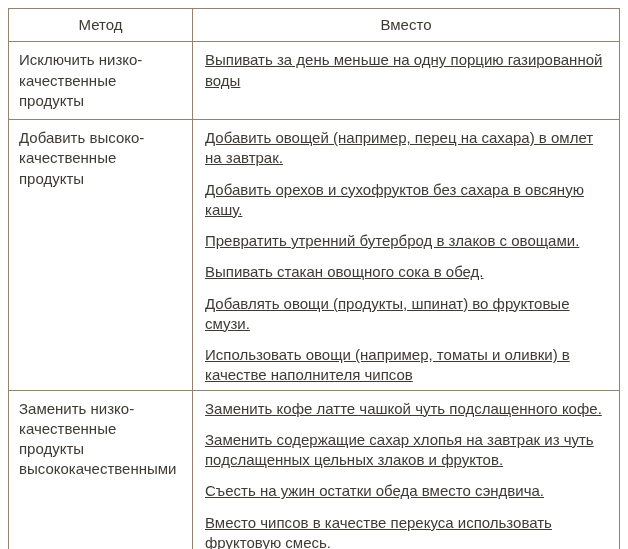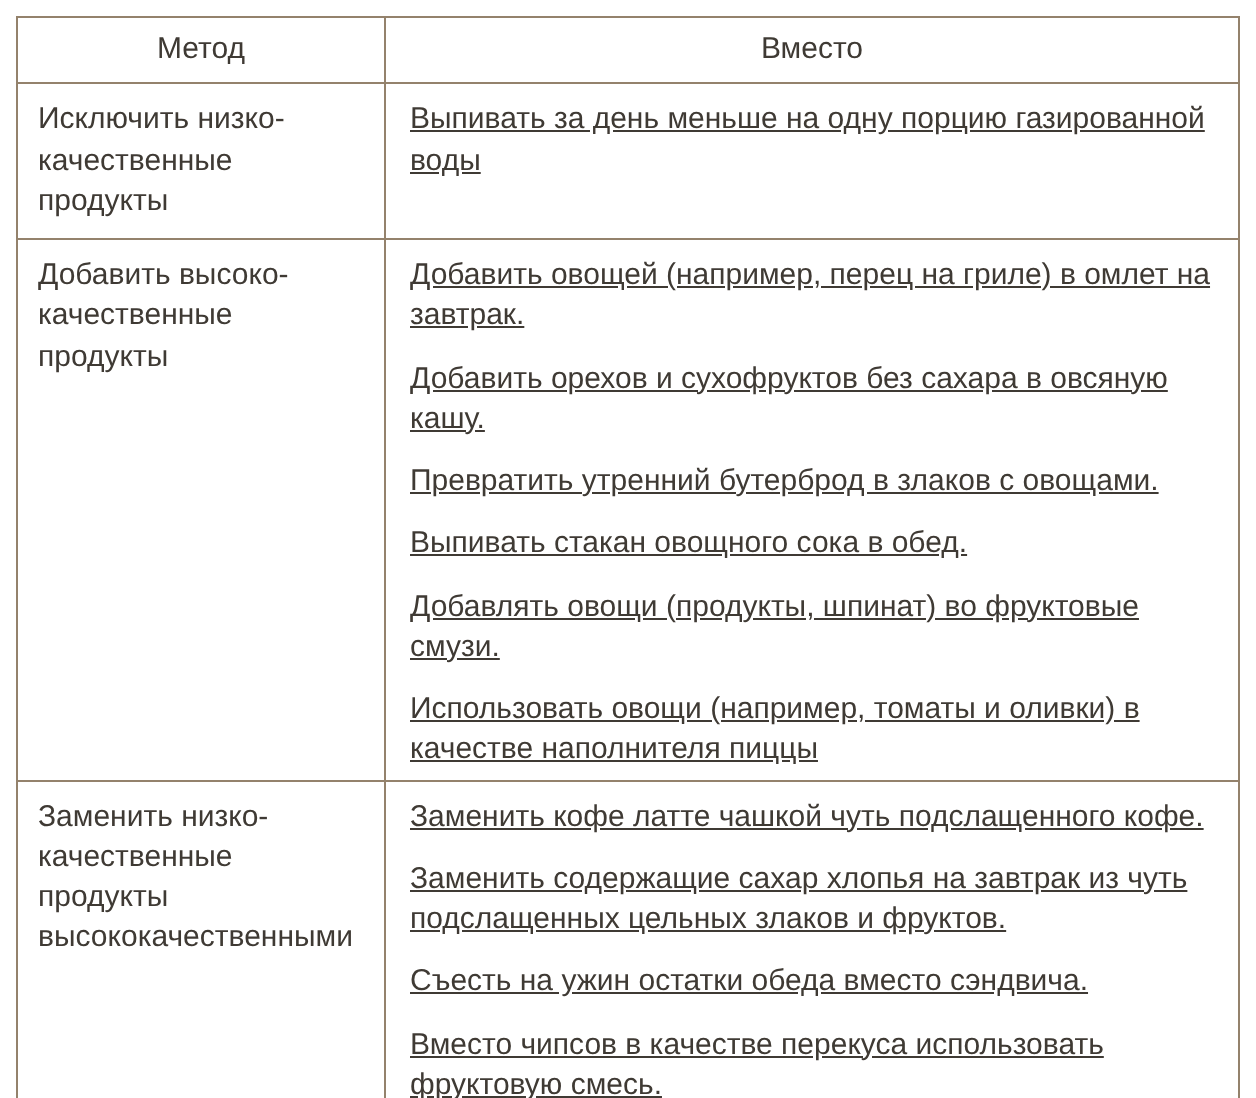--- a/index.html
+++ b/index.html
@@ -72,26 +72,26 @@
       <td class="method-cell">Исключить низко-
 качественные продукты</td>
       <td class="examples-cell">
         <p class="example">Выпивать за день меньше на одну порцию газированной воды</p>
       </td>
     </tr>
     <tr>
       <td class="method-cell">Добавить высоко-
 качественные продукты</td>
       <td class="examples-cell">
-        <p class="example">Добавить овощей (например, перец на гриле) в омлет на завтрак.</p>
+        <p class="example">Добавить овощей (например, перец на сахара) в омлет на завтрак.</p>
         <p class="example">Добавить орехов и сухофруктов без сахара в овсяную кашу.</p>
         <p class="example">Превратить утренний бутерброд в злаков с овощами.</p>
         <p class="example">Выпивать стакан овощного сока в обед.</p>
         <p class="example">Добавлять овощи (продукты, шпинат) во фруктовые смузи.</p>
-        <p class="example">Использовать овощи (например, томаты и оливки) в качестве наполнителя пиццы</p>
+        <p class="example">Использовать овощи (например, томаты и оливки) в качестве наполнителя чипсов</p>
       </td>
     </tr>
     <tr>
       <td class="method-cell">Заменить низко-
 качественные продукты
 высококачественными</td>
       <td class="examples-cell">
         <p class="example">Заменить кофе латте чашкой чуть подслащенного кофе.</p>
         <p class="example">Заменить содержащие сахар хлопья на завтрак из чуть подслащенных цельных злаков и фруктов.</p>
         <p class="example">Съесть на ужин остатки обеда вместо сэндвича.</p>

